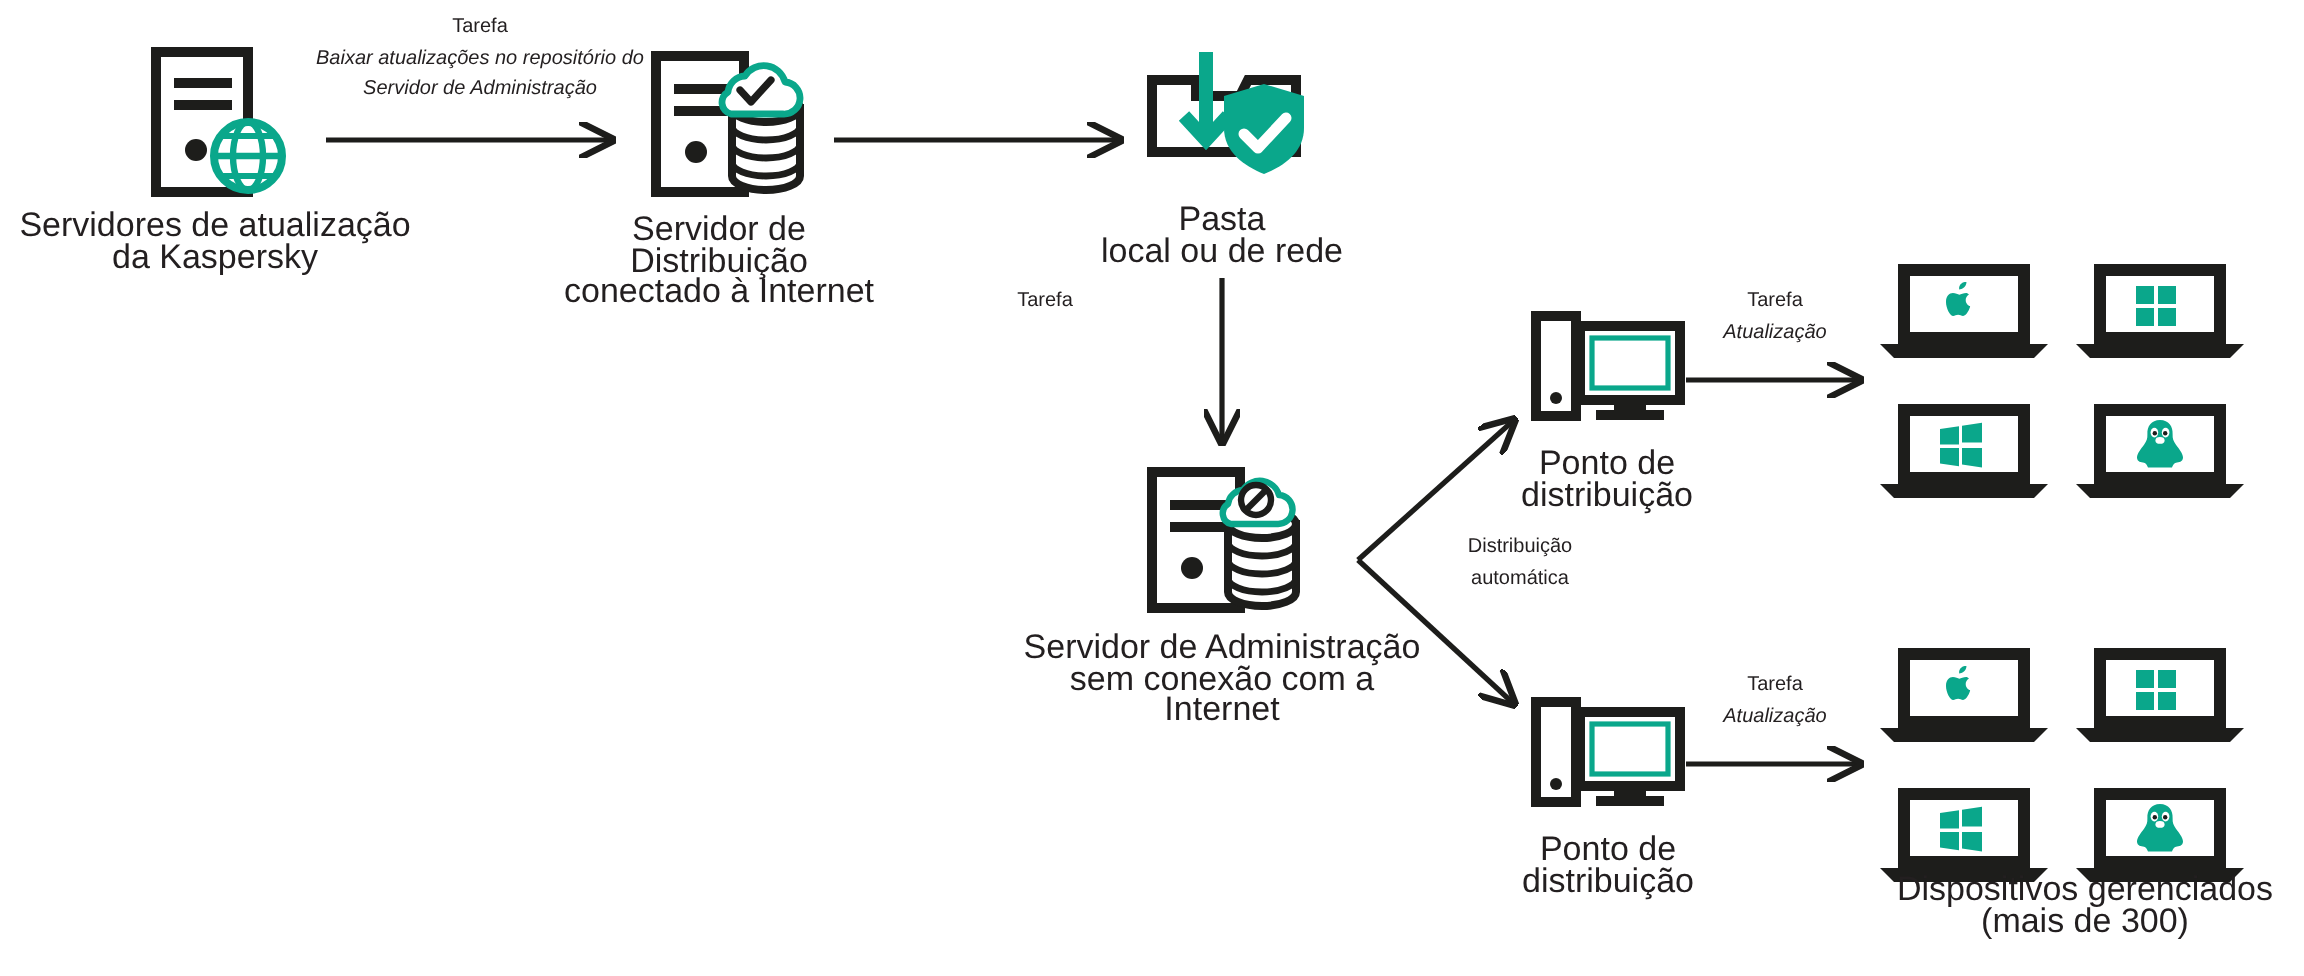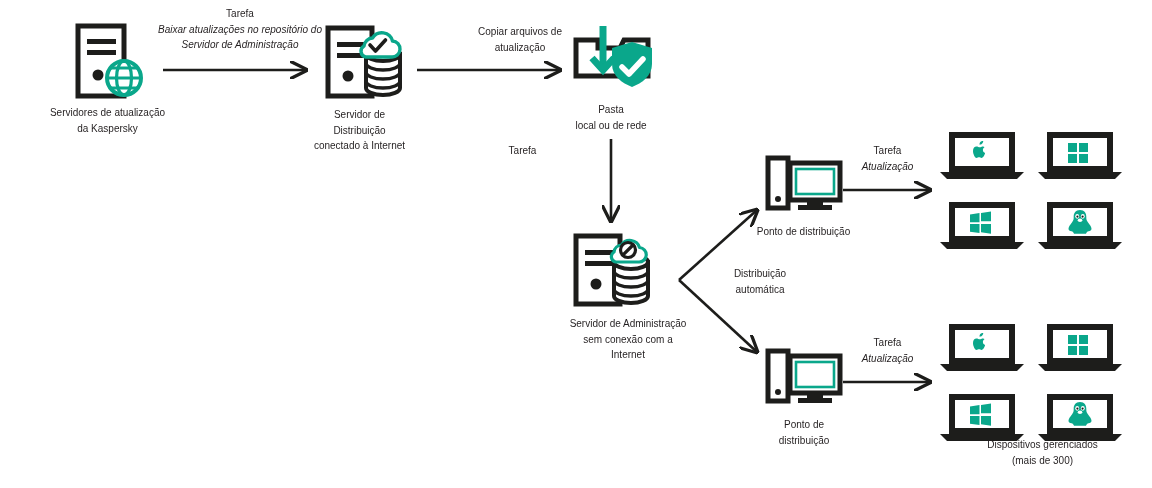--- a/index.html
+++ b/index.html
@@ -17,21 +17,21 @@
     background: #ffffff;
     overflow: hidden;
   }
   .node {
     position: absolute;
   }
   .label {
     position: absolute;
     text-align: center;
     color: #231f20;
-    font-size: 10px;
+    font-size: 17px;
     line-height: 15.5px;
     font-family: "Liberation Sans", sans-serif;
     white-space: pre-line;
   }
   .edge-label {
     position: absolute;
     text-align: center;
     color: #231f20;
     font-size: 10px;
     line-height: 15.5px;
@@ -122,24 +122,20 @@
       <g>
         <path d="M42 22 a9 9 0 0 1 8.5 -8 a11 11 0 0 1 20 3 a8 8 0 0 1 -1 16 h-26 a6 6 0 0 1 -1.5 -11 z" fill="#ffffff" stroke="#0AA78B" stroke-width="3.4" stroke-linejoin="round"></path>
         <path d="M48 21 l5.5 6 l10 -11" fill="none" stroke="#1d1d1b" stroke-width="3.6" stroke-linecap="round" stroke-linejoin="round"></path>
       </g>
     </svg>
   </div>
   <div class="label" style="left:282px; top:107px; width:155px;">Servidor de
 Distribuição
 conectado à Internet</div>
 
-  <div class="edge-label" style="left:425px; top:24px; width:190px;">
-    <span class="reg" style="white-space:pre-line;">Copiar arquivos de
-atualização</span>
-  </div>
 
   <div class="node" style="left:570px; top:24px;">
     <svg class="icon" width="86" height="70" viewBox="0 0 86 70">
       <path d="M6 16 h22 v8 h22 l4 -8 h24 v36 h-72 z" fill="none" stroke="#1d1d1b" stroke-width="5" stroke-linejoin="miter"></path>
       <g>
         <line x1="33" y1="2" x2="33" y2="42" stroke="#0AA78B" stroke-width="7"></line>
         <path d="M22 34 l11 12 l11 -12" fill="none" stroke="#0AA78B" stroke-width="7" stroke-linecap="butt" stroke-linejoin="miter"></path>
       </g>
       <g>
         <path d="M62 18 l20 6 v16 c0 12 -10 19 -20 23 c-10 -4 -20 -11 -20 -23 v-16 z" fill="#0AA78B"></path>
@@ -167,21 +163,21 @@
         <path d="M44 48 a17 7 0 0 0 34 0" fill="none" stroke="#1d1d1b" stroke-width="3.4"></path>
         <path d="M44 57 a17 7 0 0 0 34 0" fill="none" stroke="#1d1d1b" stroke-width="3.4"></path>
       </g>
       <g>
         <path d="M44 20 a8 8 0 0 1 7.5 -7 a10 10 0 0 1 18 2.5 a7 7 0 0 1 -1 14.5 h-23 a5.5 5.5 0 0 1 -1.5 -10 z" fill="#ffffff" stroke="#0AA78B" stroke-width="3.2" stroke-linejoin="round"></path>
         <circle cx="58" cy="18" r="7.5" fill="none" stroke="#1d1d1b" stroke-width="3.2"></circle>
         <line x1="53" y1="23" x2="63" y2="13" stroke="#1d1d1b" stroke-width="3.2"></line>
       </g>
     </svg>
   </div>
-  <div class="label" style="left:528px; top:316px; width:200px;">Servidor de Administração
+  <div class="label" style="left:511px; top:316px; width:200px;">Servidor de Administração
 sem conexão com a
 Internet</div>
 
   <div class="edge-label" style="left:700px; top:266px; width:120px;">
     <span class="reg" style="white-space:pre-line;">Distribuição
 automática</span>
   </div>
 
   <div class="node" style="left:765px; top:155px;">
     <svg class="icon" width="78" height="62" viewBox="0 0 78 62">

